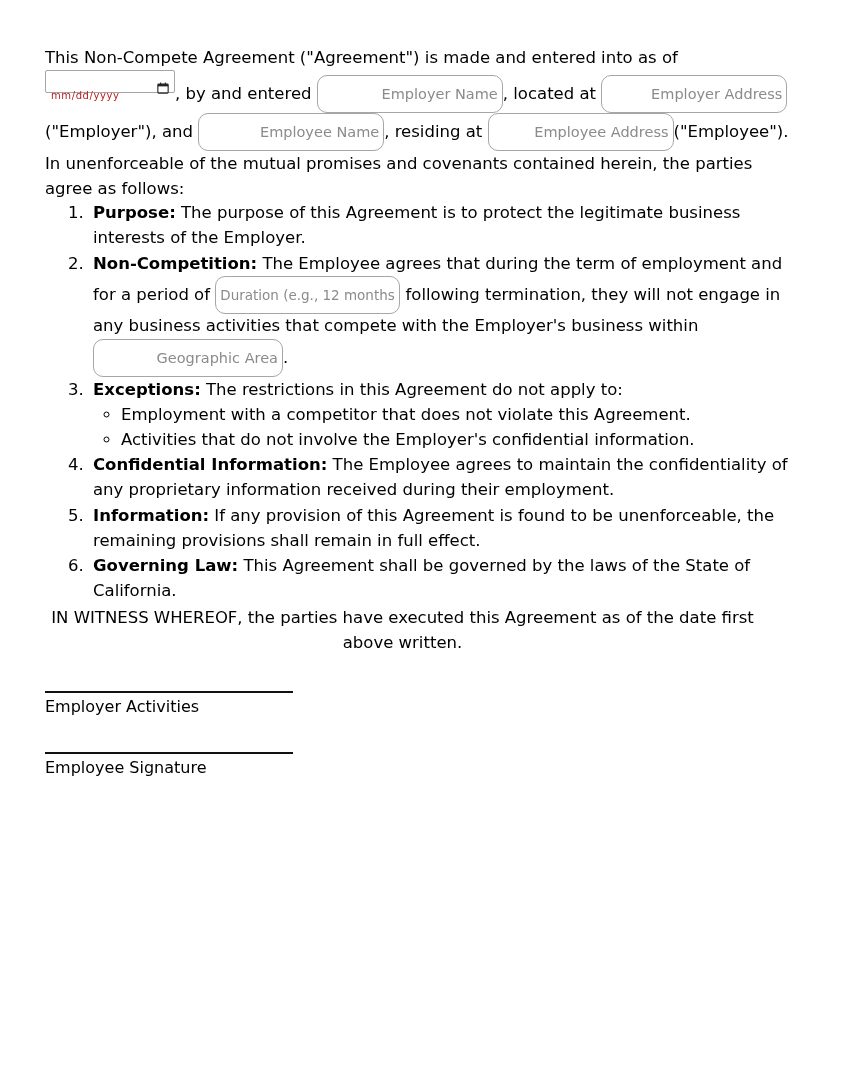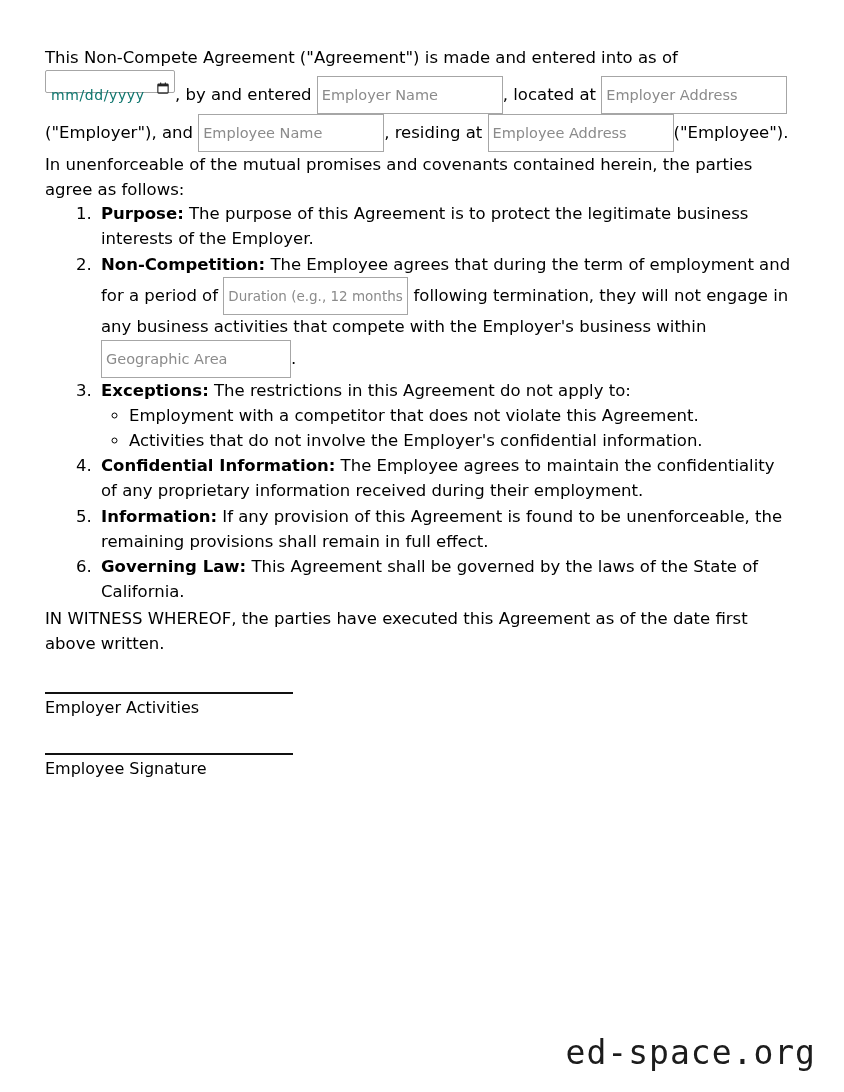--- a/index.html
+++ b/index.html
@@ -32,36 +32,37 @@
     color: #000;
   }
   p.para {
     font-size: 16.5px;
     line-height: 1.52;
     margin: 0 0 0 0;
     color: #000;
   }
   .intro-para { margin-bottom: 19px; }
   .consideration { margin-bottom: 16px; max-width: 715px; }
-  .witness { margin-top: 22px; max-width: 715px; }
+  .witness { margin-top: 22px; max-width: 715px; text-align: center; }
 
   
   input.fld {
     font-family: "DejaVu Sans", "Liberation Sans", sans-serif;
     font-size: 14.5px;
     color: #222;
     background: #ffffff;
     border: 1px solid #a6a6a6;
-    border-radius: 0;
+    border-radius: 10px;
     padding: 2px 4px;
     box-sizing: border-box;
     vertical-align: baseline;
     line-height: 1.25;
     height: 38px;
     outline: none;
+    text-align: right;
   }
   input.fld::placeholder { color: #8b8b8b; opacity: 1; }
   input.w-employer-name { width: 186px; }
   input.w-employer-address { width: 186px; }
   input.w-employee-name { width: 186px; }
   input.w-employee-address { width: 186px; }
   input.w-duration { width: 185px; font-size: 13.5px; }
   input.w-geo { width: 190px; }
 
   
@@ -72,39 +73,39 @@
     width: 130px;
     height: 23px;
     box-sizing: border-box;
     border: 1px solid #a6a6a6;
     border-radius: 2px;
     background: #fff;
     padding: 1px 5px 1px 5px;
     vertical-align: baseline;
   }
   .datefield .dtext {
-    font-size: 14px;
+    font-size: 10px;
     letter-spacing: 0.6px;
-    color: #0f766e;
+    color: #b91c1c;
     font-family: "DejaVu Sans", "Liberation Sans", sans-serif;
     white-space: nowrap;
     margin-top: 28px;
   }
   .cal-ico { width: 12px; height: 12px; display: block; }
 
   
   ol.clauses {
     margin: 0;
     padding: 0 0 0 44px;
     font-size: 16.5px;
     line-height: 1.50;
     max-width: 760px;
   }
   ol.clauses > li {
-    margin: 0 0 1px 8px;
+    margin: 0 0 1px 0;
     padding-left: 4px;
   }
   ol.clauses > li .lbl { font-weight: bold; }
   ul.sub {
     list-style-type: circle;
     margin: 0;
     padding: 0 0 0 28px;
   }
   ul.sub > li { margin: 0; }
 
@@ -194,15 +195,14 @@
 
   <p class="para witness">IN WITNESS WHEREOF, the parties have executed this Agreement as of the date first above written.</p>
 
   <div class="sig-block">
     <div class="sig-rule"></div>
     <p class="sig-label">Employer Activities</p>
     <div class="sig-rule"></div>
     <p class="sig-label last">Employee Signature</p>
   </div>
 
-  <div class="watermark">ed-space.org</div>
 
 </div>
 
 </body></html>

